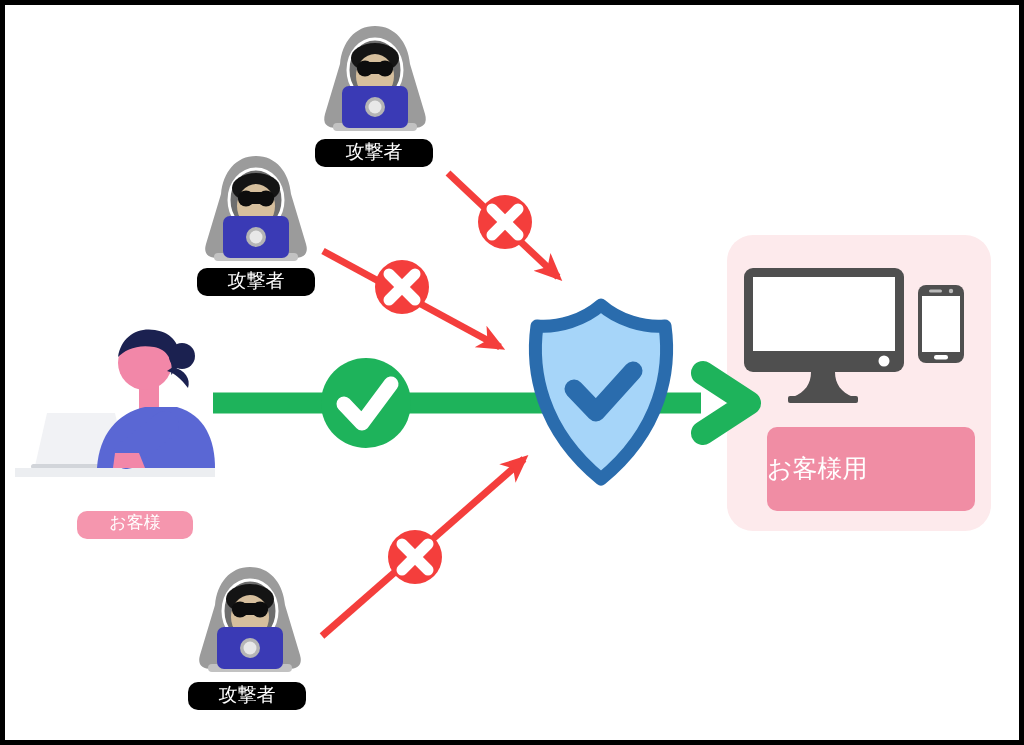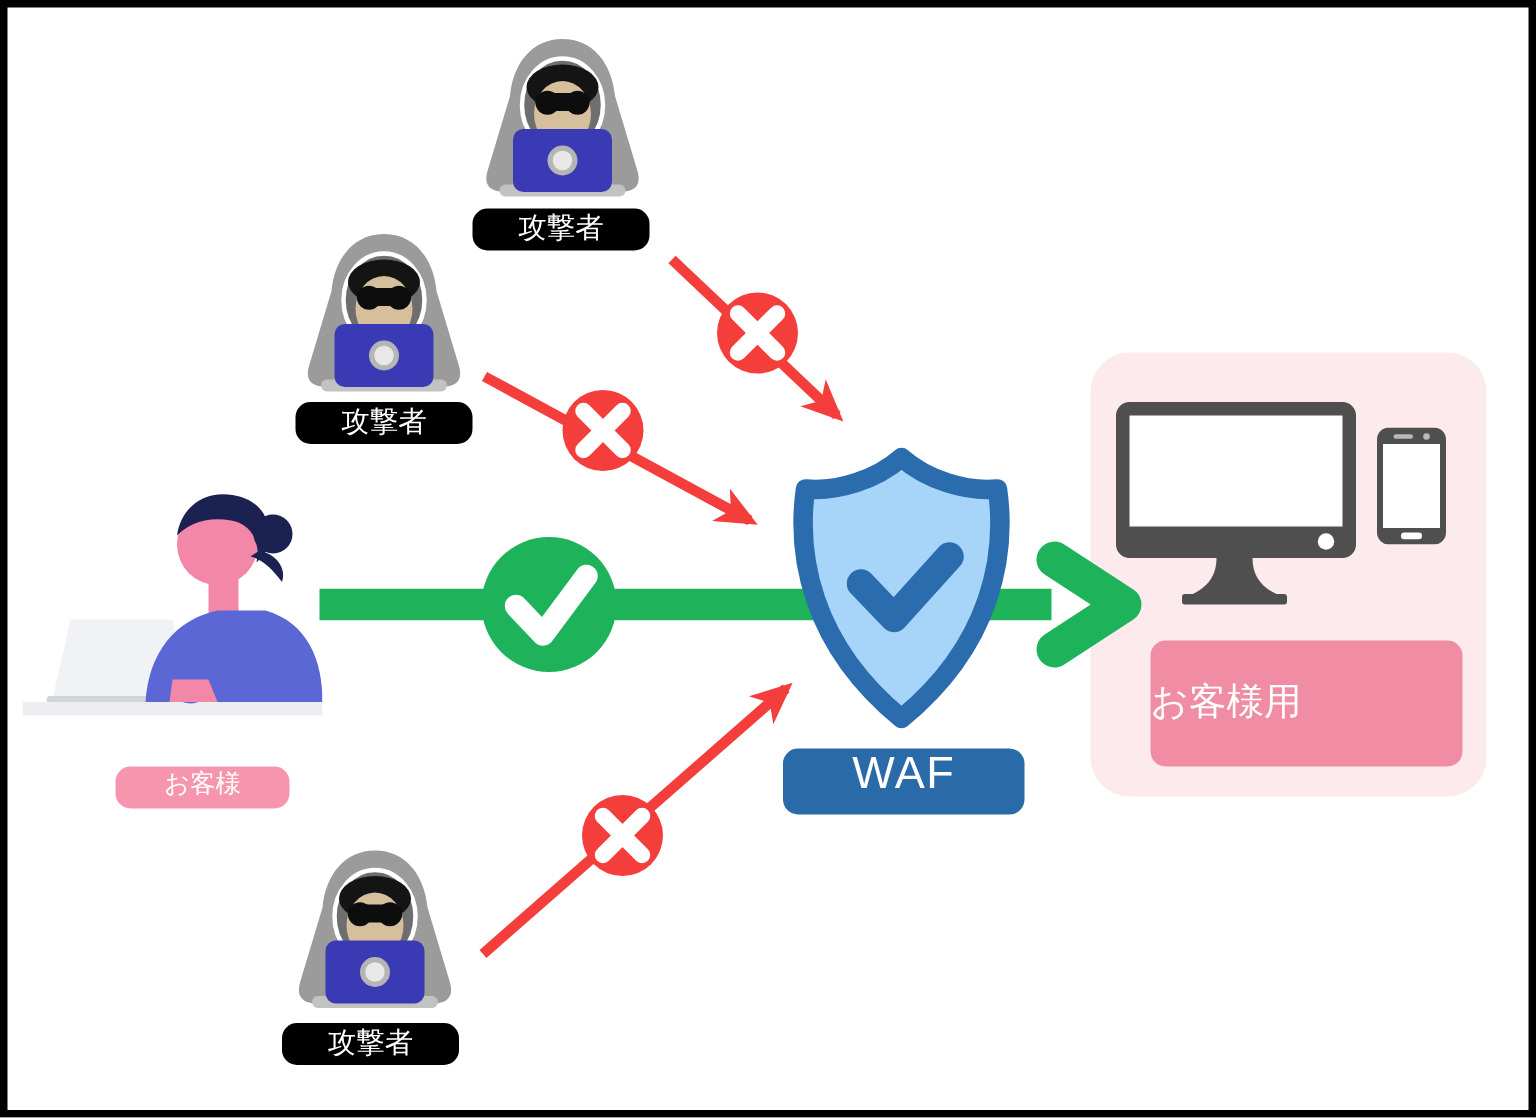--- a/index.html
+++ b/index.html
@@ -112,23 +112,20 @@
     <path d="M100,128 L124,128 L130,143 L98,143 Z" fill="#f287a8"></path>
     <circle cx="130" cy="38" r="27" fill="#f287a8"></circle>
     <path d="M103,32 C106,12 122,2 140,5 C158,8 166,20 164,36 C164,42 160,46 156,50 C159,36 152,24 139,22 C122,19 110,25 103,32 Z" fill="#1b2150"></path>
     <circle cx="167" cy="31" r="13" fill="#1b2150"></circle>
     <path d="M158,42 C170,45 176,54 173,63 C166,54 160,48 152,46 Z" fill="#1b2150"></path>
   </svg>
   <div class="abs label customer-label" style="left:77px;top:511px;width:116px;height:28px;">
     <span>お客様</span>
   </div>
 
-  <div class="abs label waf-label" style="left:522px;top:499px;width:161px;height:44px;">
-    <span>WAF</span>
-  </div>
 
   <svg class="overlay" width="1024" height="745" viewBox="0 0 1024 745">
     <defs>
       <marker id="redhead" viewBox="0 0 10 10" refX="7.5" refY="5" markerWidth="4.2" markerHeight="4.2" orient="auto" markerUnits="strokeWidth">
         <path d="M0,0.8 L9.5,5 L0,9.2 L2.6,5 Z" fill="#f43e3c"></path>
       </marker>
     </defs>
 
     <g>
       <line x1="213" y1="403" x2="701" y2="403" stroke="#1eb35b" stroke-width="21"></line>

